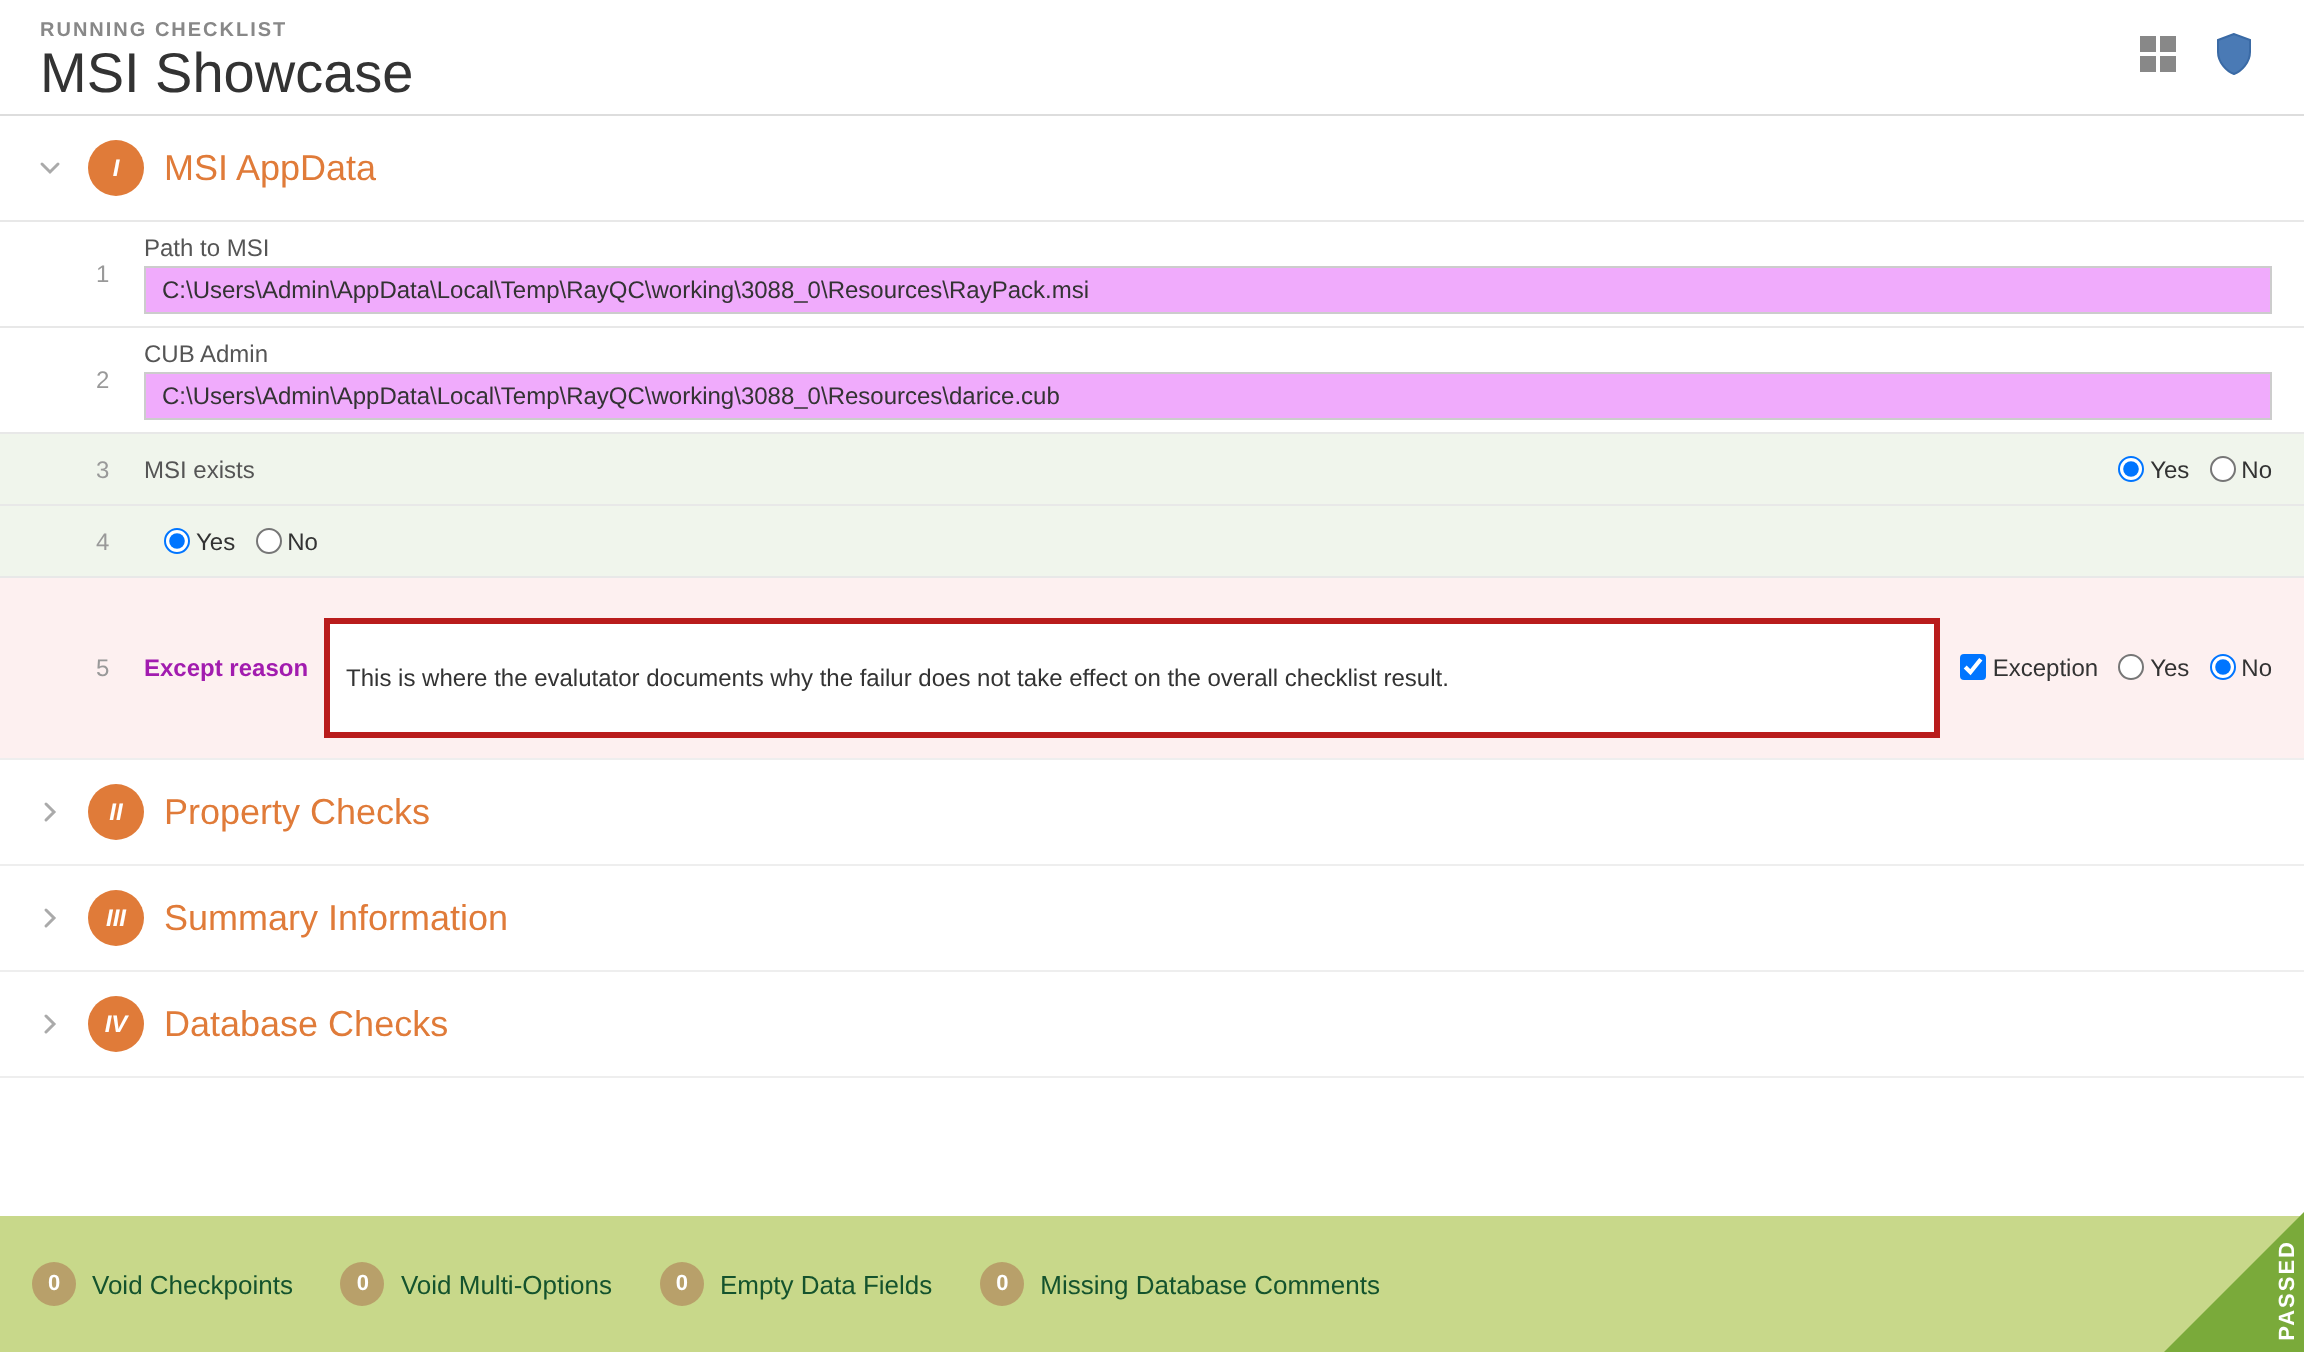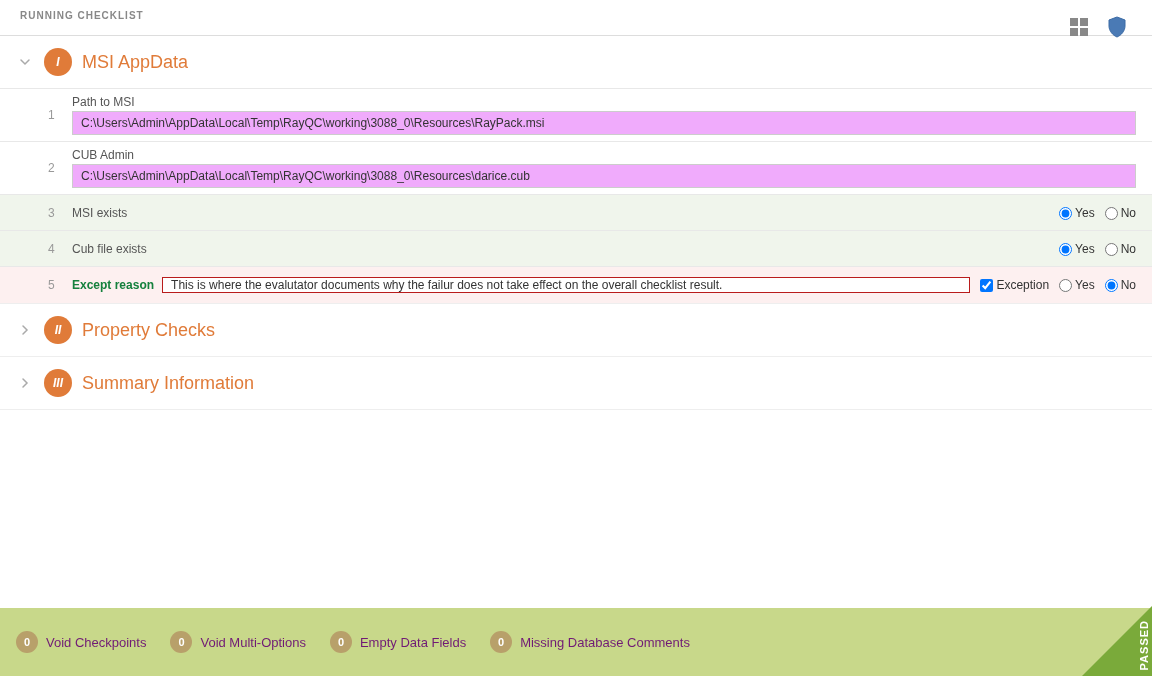--- a/index.html
+++ b/index.html
@@ -9,21 +9,21 @@
       width: 1152px;
       height: 676px;
       overflow: hidden;
       display: flex;
       flex-direction: column;
     }
 
     
     .header {
       background: #fff;
-      padding: 10px 20px 14px 20px;
+      padding: 10px 20px 4px 20px;
       border-bottom: 1px solid #ddd;
       position: relative;
     }
     .running-label {
       font-size: 10px;
       color: #888;
       letter-spacing: 1px;
       text-transform: uppercase;
       font-weight: 600;
     }
@@ -160,47 +160,48 @@
       align-items: center;
       gap: 10px;
       margin-left: 10px;
       flex-shrink: 0;
     }
 
     .radio-label {
       font-size: 12px;
       color: #333;
       display: flex;
-      align-items: flex-end;
+      align-items: flex-start;
       gap: 3px;
     }
 
     .except-row {
       display: flex;
       align-items: center;
       gap: 8px;
       padding: 4px 0;
     }
 
     .except-label {
       font-size: 12px;
-      color: #15803d;
+      color: #a21caf;
       display: flex;
       align-items: flex-start;
       gap: 4px;
     }
 
     .except-input {
       flex: 1;
-      border: 1px solid #b91c1c;
-      padding: 0 8px;
+      border: 3px solid #b91c1c;
+      padding: 20px 8px;
       font-size: 12px;
       color: #333;
       outline: none;
       background: #fff;
+      margin-top: 10px;
     }
 
     
     .footer {
       background: #c8d88a;
       padding: 0 16px;
       height: 68px;
       display: flex;
       align-items: center;
       gap: 24px;
@@ -222,21 +223,21 @@
       color: #fff;
       display: flex;
       align-items: center;
       justify-content: center;
       font-size: 11px;
       font-weight: bold;
     }
 
     .footer-badge-label {
       font-size: 13px;
-      color: #701a75;
+      color: #14532d;
     }
 
     .passed-badge {
       position: absolute;
       right: 0;
       bottom: 0;
       width: 70px;
       height: 70px;
       background: #7aaa3a;
       clip-path: polygon(100% 0, 100% 100%, 0 100%);
@@ -254,20 +255,21 @@
       transform: rotate(180deg) translateX(-2px);
       letter-spacing: 1px;
       text-transform: uppercase;
     }
   </style>
 </head>
 <body>
 
 <div class="header">
   <div class="running-label">RUNNING CHECKLIST</div>
+  <div class="app-title">MSI Showcase</div>
   <div class="header-icons">
     <button class="header-icon-btn" title="Windows">
       <span>
         <svg width="20" height="20" viewBox="0 0 20 20" fill="none">
           <rect x="1" y="1" width="8" height="8" fill="#888"></rect>
           <rect x="11" y="1" width="8" height="8" fill="#888"></rect>
           <rect x="1" y="11" width="8" height="8" fill="#888"></rect>
           <rect x="11" y="11" width="8" height="8" fill="#888"></rect>
         </svg>
       </span>
@@ -318,23 +320,20 @@
               <label class="radio-label">
                 <input type="radio" name="radio-3" checked="" style=""> Yes
               </label>
               <label class="radio-label">
                 <input type="radio" name="radio-3" style=""> No
               </label>
             </div>
           </div>
           <div class="check-row alt">
             <span class="row-num">4</span>
-            <div class="row-content">
-              <span class="row-label">Cub file exists</span>
-            </div>
             <div class="row-controls">
               <label class="radio-label">
                 <input type="radio" name="radio-4" checked="" style=""> Yes
               </label>
               <label class="radio-label">
                 <input type="radio" name="radio-4" style=""> No
               </label>
             </div>
           </div>
           <div class="check-row has-except">
@@ -376,20 +375,31 @@
         <div class="section-header">
       <span class="chevron-icon">
         <svg width="12" height="12" viewBox="0 0 12 12" fill="none">
           <path d="M4 2L8 6L4 10" stroke="#aaa" stroke-width="1.5" stroke-linecap="round"></path>
         </svg>
       </span>
       <span class="section-badge">III</span>
       <span class="section-title">Summary Information</span>
     </div>
       </div>
+      <div class="section">
+        <div class="section-header">
+      <span class="chevron-icon">
+        <svg width="12" height="12" viewBox="0 0 12 12" fill="none">
+          <path d="M4 2L8 6L4 10" stroke="#aaa" stroke-width="1.5" stroke-linecap="round"></path>
+        </svg>
+      </span>
+      <span class="section-badge">IV</span>
+      <span class="section-title">Database Checks</span>
+    </div>
+      </div>
     </div>
 </div>
 
 <div class="footer">
   <div id="footer-items" style="display:flex;align-items:center;gap:24px;flex:1;">
       <div class="footer-badge-item">
       <span class="footer-count-badge">0</span>
       <span class="footer-badge-label">Void Checkpoints</span>
     </div>
       <div class="footer-badge-item">

